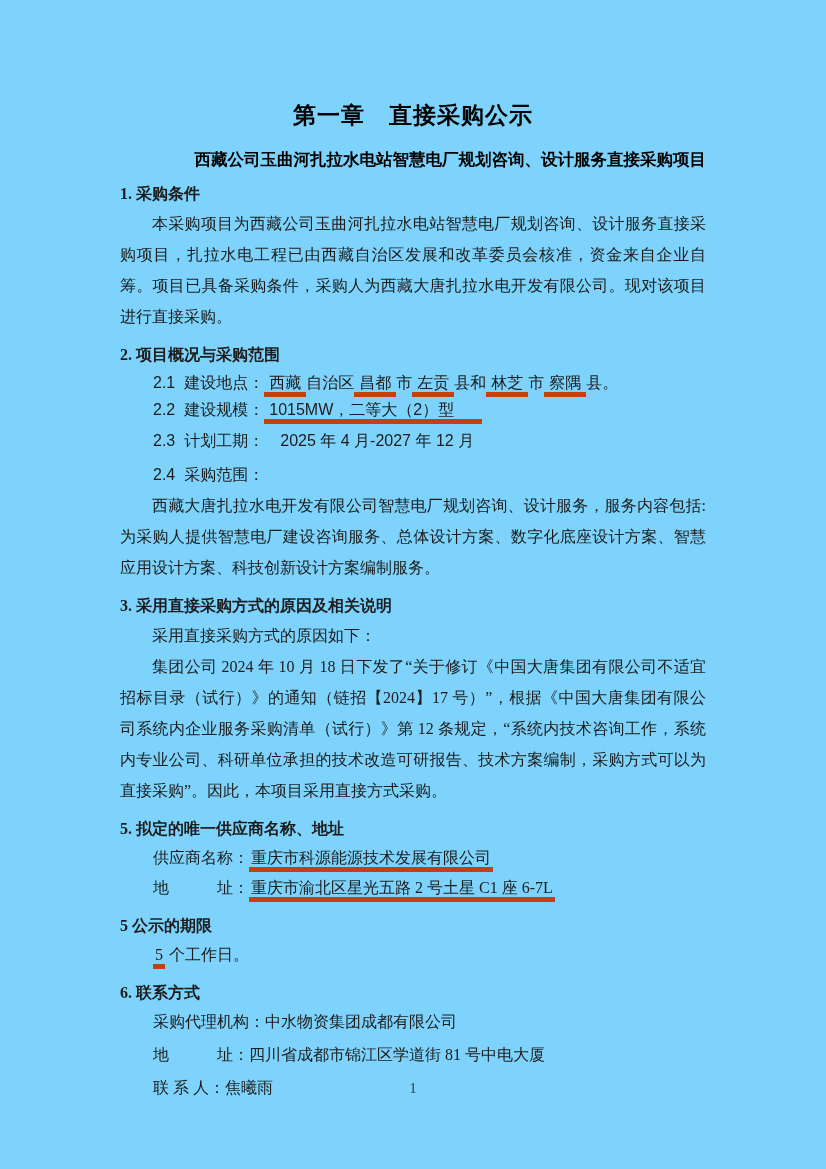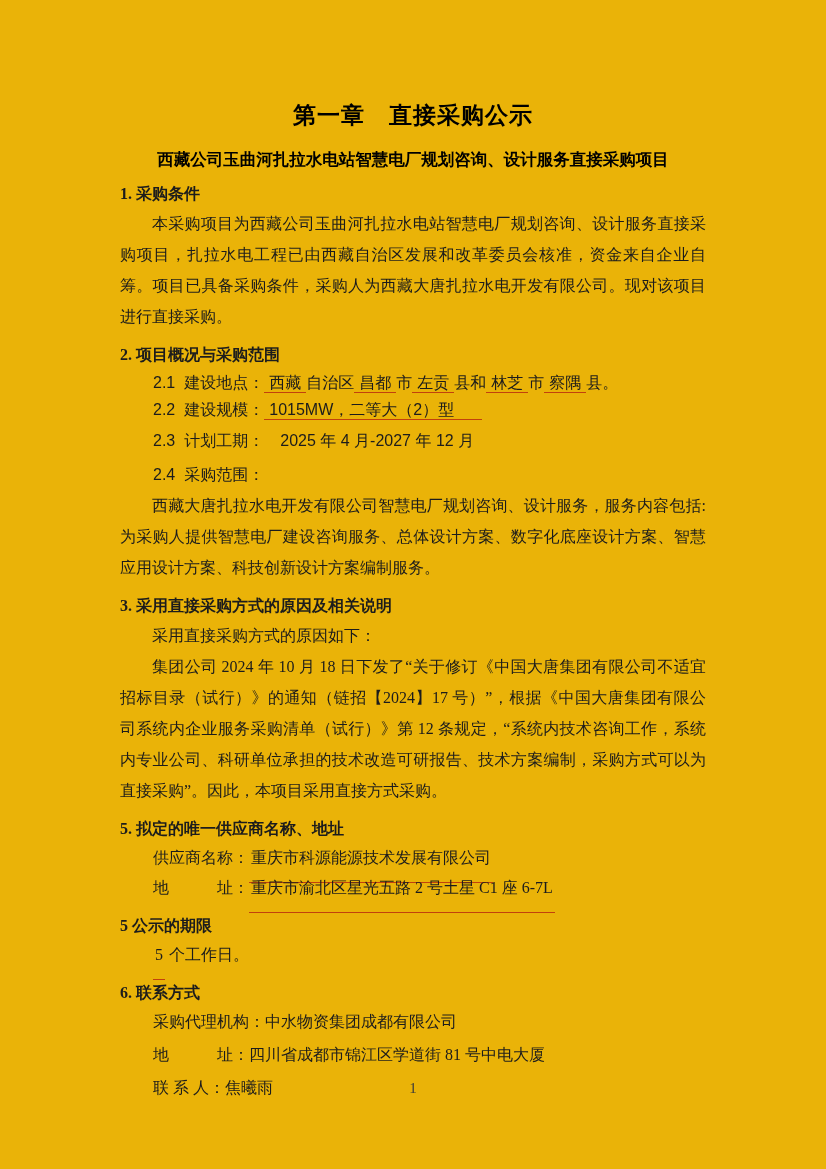--- a/index.html
+++ b/index.html
@@ -1,21 +1,21 @@
 <!DOCTYPE html>
 <html><head>
 <meta charset="utf-8">
 <style>
   html,body{margin:0;padding:0;background:#ffffff;}
   .page{
     position:relative;
     width:826px;height:1169px;
     box-sizing:border-box;
     padding:98px 120px 0 120px;
-    background:#eab308;
+    background:#7dd3fc;
     font-family:"Liberation Serif", serif;
     font-size:16px;
     color:#1c1c1c;
     overflow:hidden;
   }
   .chapter-title{
     margin:0;
     font-family:"Liberation Sans", sans-serif;
     font-size:23px;
     font-weight:bold;
@@ -23,21 +23,21 @@
     text-align:center;
     line-height:34px;
     letter-spacing:1px;
   }
   .subtitle{
     margin:15px 0 0 0;
     font-family:"Liberation Sans", sans-serif;
     font-size:16.5px;
     font-weight:bold;
     color:#000;
-    text-align:center;
+    text-align:right;
     line-height:24px;
   }
   .h{
     margin:9px 0 0 0;
     line-height:28px;
     font-weight:bold;
     font-size:16px;
   }
   .para{
     margin:0;
@@ -51,26 +51,26 @@
   }
   .item.sp1{margin-top:4px;}
   .item.sp2{margin-top:7px;}
   .num{
     font-family:"Liberation Sans", sans-serif;
     font-weight:normal;
     margin-right:9px;
   }
   .sansval{font-family:"Liberation Sans", sans-serif;}
   .ul{
-    border-bottom:1px solid #c2410c;
+    border-bottom:5px solid #c2410c;
     padding:0 5px 1px 5px;
     margin-top:30px;
   }
   .ul.wide{padding-right:28px;}
-  .ul.tight{padding:0 2px 16px 2px;}
+  .ul.tight{padding:0 2px 1px 2px;}
   .fieldline{
     padding-left:33px;
     line-height:30px;
   }
   .contact-line{
     padding-left:33px;
     line-height:30px;
     margin-bottom:3px;
   }
   .para2{margin-top:2px;}

